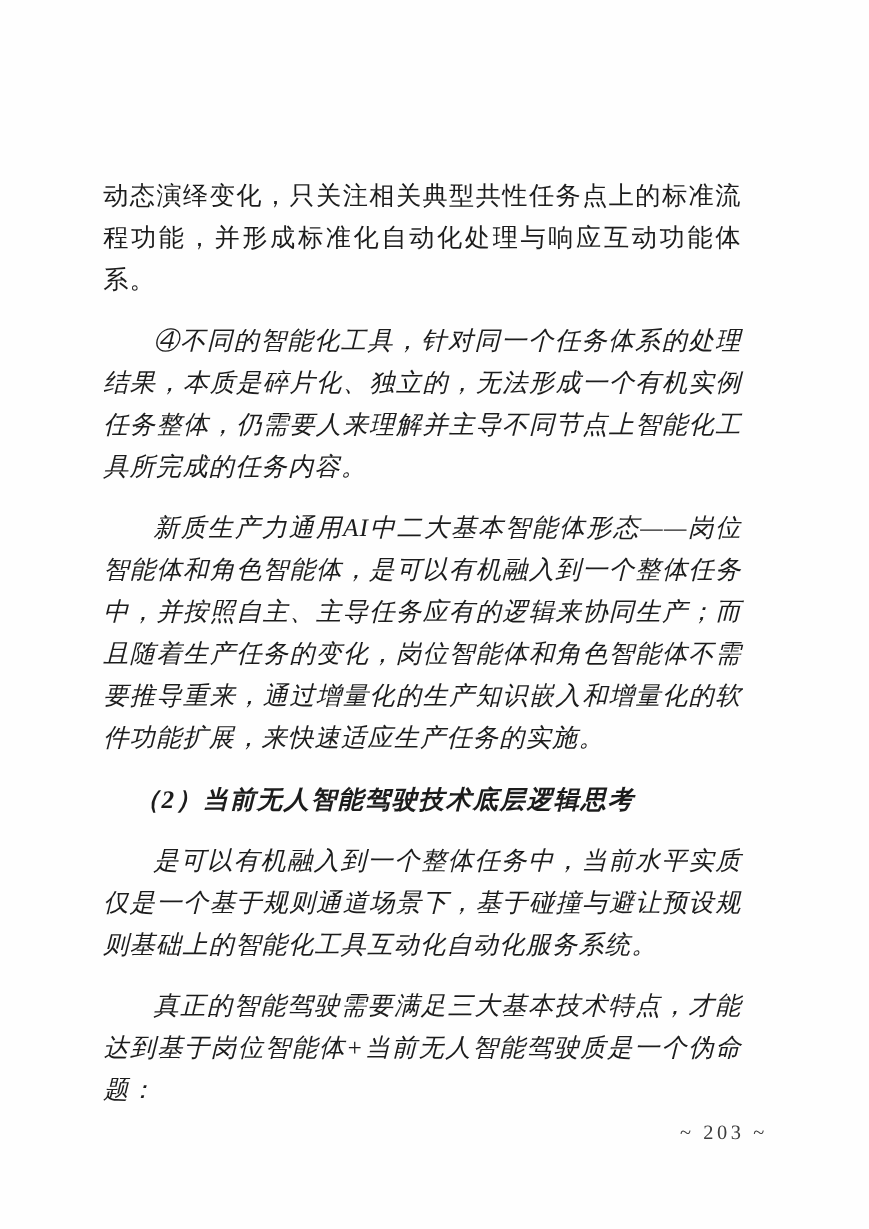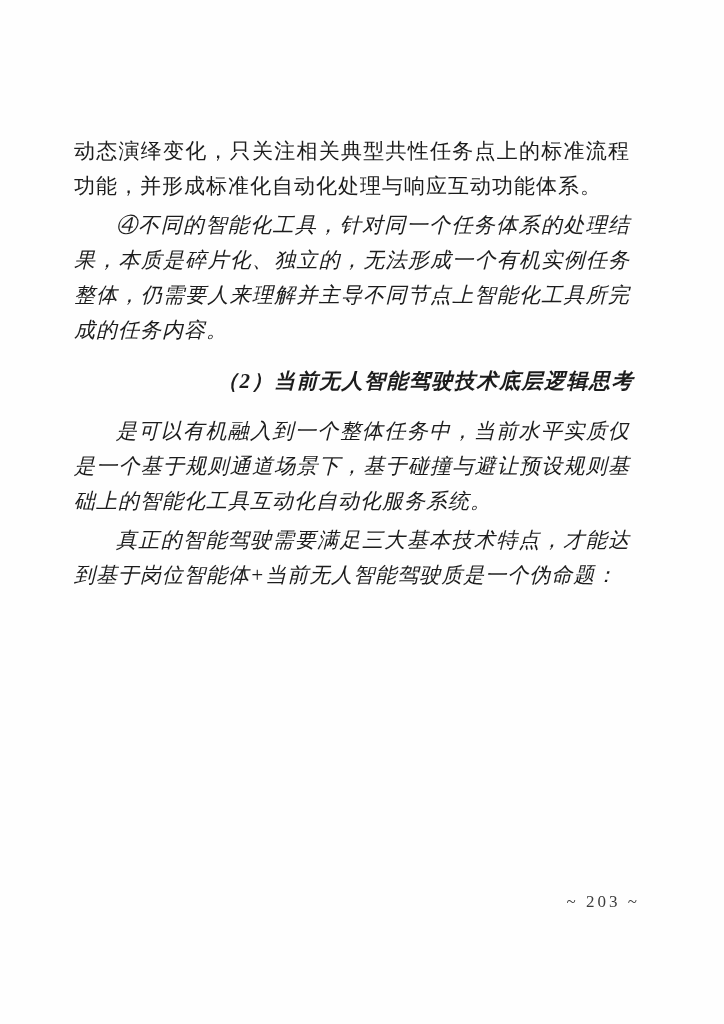--- a/index.html
+++ b/index.html
@@ -16,53 +16,54 @@
     font-family: "Liberation Serif", "DejaVu Serif", serif;
     color: #1c1c1c;
   }
   .text-block {
     position: absolute;
     left: 70px;
     top: 130px;
     width: 564px;
   }
   p.para {
-    margin: 4px;
+    margin: 16px;
     font-size: 21px;
     line-height: 35px;
     text-align: justify;
     text-justify: inter-character;
     letter-spacing: 1px;
     word-break: break-all;
   }
   p.indent {
     text-indent: 2em;
     font-style: italic;
   }
   p.heading {
     font-weight: bold;
-    text-align: right;
+    text-align: left;
     margin: 16px 0 15px 0;
     letter-spacing: 1.5px;
   }
   .footer {
     position: absolute;
-    top: 892px;
+    top: 934px;
     right: 84px;
     font-size: 17px;
     color: #3c3c3c;
     letter-spacing: 3px;
     font-family: "Liberation Serif", "DejaVu Serif", serif;
   }
 </style>
 </head>
 <body>
 
 <div class="page">
   <div class="text-block">
     <p class="para">动态演绎变化，只关注相关典型共性任务点上的标准流程功能，并形成标准化自动化处理与响应互动功能体系。</p>
     <p class="para indent">④不同的智能化工具，针对同一个任务体系的处理结果，本质是碎片化、独立的，无法形成一个有机实例任务整体，仍需要人来理解并主导不同节点上智能化工具所完成的任务内容。</p>
+    <p class="para indent">新质生产力通用AI中二大基本智能体形态——岗位智能体和角色智能体，是可以有机融入到一个整体任务中，并按照自主、主导任务应有的逻辑来协同生产；而且随着生产任务的变化，岗位智能体和角色智能体不需要推导重来，通过增量化的生产知识嵌入和增量化的软件功能扩展，来快速适应生产任务的实施。</p>
     <p class="para indent heading">（2）当前无人智能驾驶技术底层逻辑思考</p>
     <p class="para indent">是可以有机融入到一个整体任务中，当前水平实质仅是一个基于规则通道场景下，基于碰撞与避让预设规则基础上的智能化工具互动化自动化服务系统。</p>
     <p class="para indent">真正的智能驾驶需要满足三大基本技术特点，才能达到基于岗位智能体+当前无人智能驾驶质是一个伪命题：</p>
   </div>
   <div class="footer">~ 203 ~</div>
 </div>
 
 </body></html>

